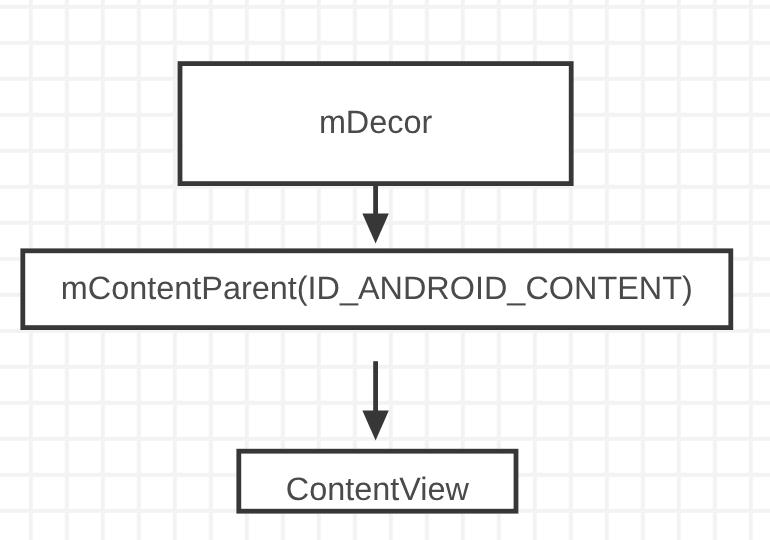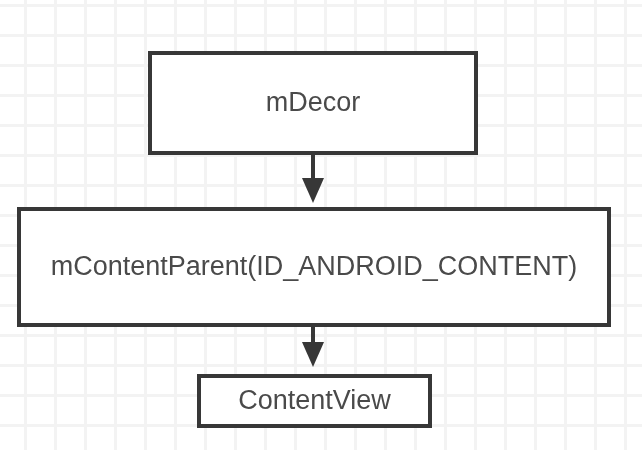--- a/index.html
+++ b/index.html
@@ -28,22 +28,22 @@
     display: flex;
     align-items: center;
     justify-content: center;
     text-align: center;
     color: #4a4a4a;
     font-size: 27px;
     line-height: 1.15;
     white-space: nowrap;
   }
   .node-mdecor         { left: 148px; top:  51px; width: 330px; height: 104px; }
-  .node-mcontentparent { left:  17px; top: 207px; width: 594px; height: 120px; }
-  .node-contentview    { left: 197px; top: 374px; width: 235px; height: 54px; }
+  .node-mcontentparent { left:  17px; top: 207px; width: 594px; height: 68px; }
+  .node-contentview    { left: 197px; top: 374px; width: 235px; height: 54px; align-items: flex-end; }
   .edges {
     position: absolute;
     left: 0; top: 0;
     width: 642px;
     height: 450px;
     pointer-events: none;
   }
 </style>
 </head>
 <body>

